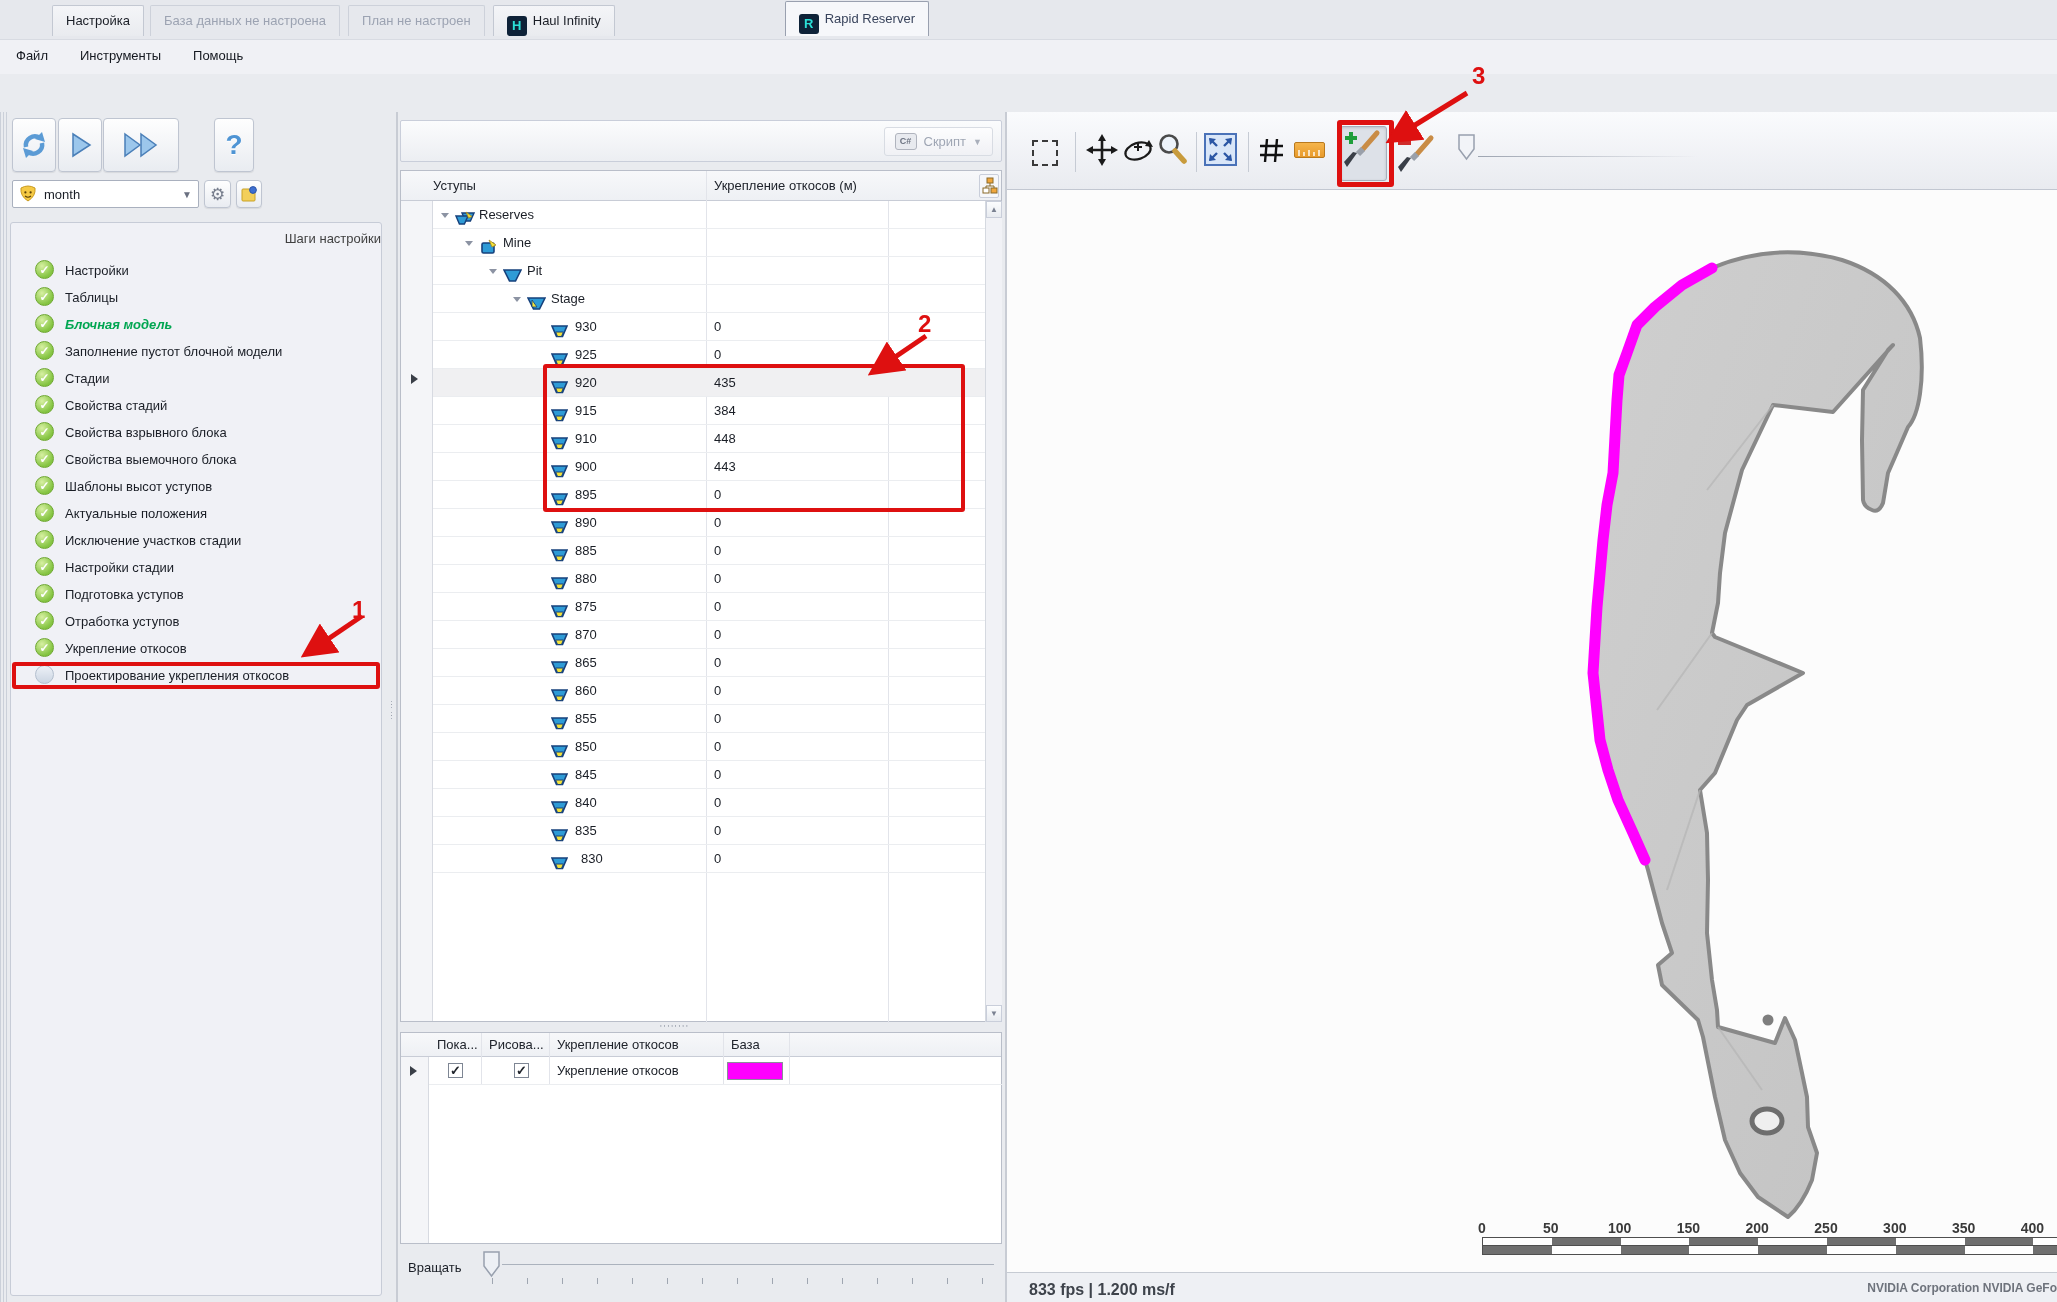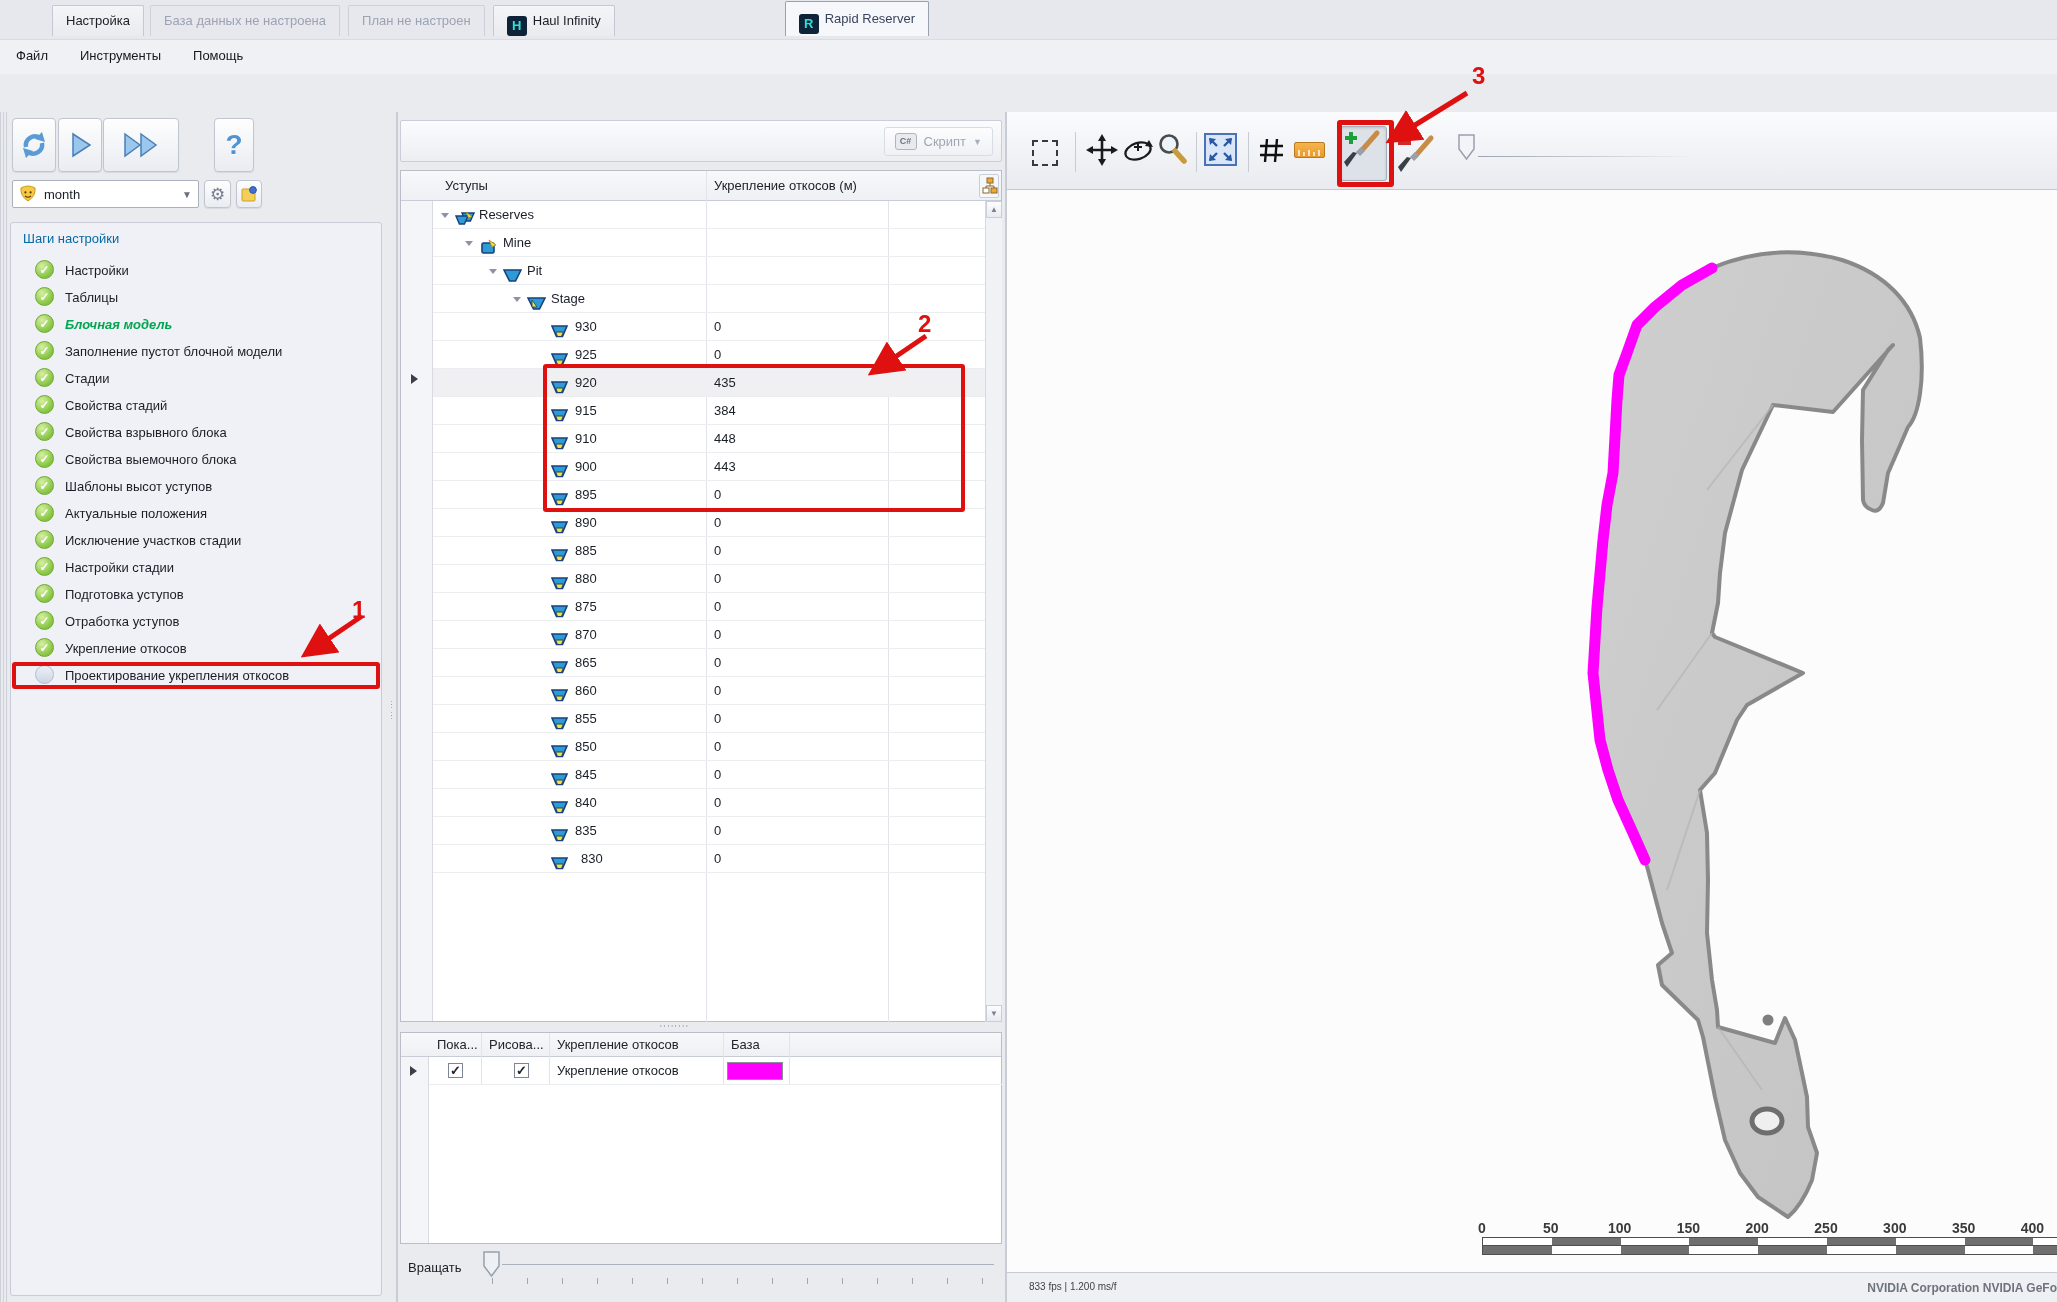--- a/index.html
+++ b/index.html
@@ -63,21 +63,21 @@
     border:1px solid #C9CEDA;color:#7A8191;font-size:8px;text-align:center;line-height:16px;}
   .cb{display:inline-block;width:15px;height:15px;background:#fff;border:1px solid #7E8694;
     color:#21252c;font-weight:bold;font-size:13px;line-height:13px;text-align:center;}
   .hgrip{position:absolute;color:#9AA0AC;font-size:9px;letter-spacing:2px;}
 
   
   .vtoolbar{position:absolute;background:linear-gradient(#FAFBFD,#E9EBF0);border-bottom:1px solid #C2C7D1;}
   .vsep{position:absolute;top:132px;width:1px;height:40px;background:#C6CBD4;}
   .viewport{position:absolute;background:#FCFCFC;overflow:hidden;}
   .statusbar{position:absolute;background:#EEF0F4;border-top:1px solid #C6CBD3;overflow:hidden;}
-  .fps{position:absolute;left:22px;top:8px;font-weight:normal;font-size:10px;color:#3E434B;white-space:pre;}
+  .fps{position:absolute;left:22px;top:8px;font-weight:bold;font-size:16px;color:#3E434B;white-space:pre;}
   .gpu{position:absolute;right:0px;top:8px;font-weight:bold;font-size:12px;color:#6E737C;white-space:nowrap;}
   .scalewrap{position:absolute;left:462px;top:1030px;width:600px;height:46px;}
   .scalelbl{position:absolute;top:0;transform:translateX(-50%);font-weight:bold;font-size:14px;color:#3A3A3A;}
   .bandrow{position:absolute;left:13px;height:9px;display:flex;border:1px solid #4F4F4F;}
   .bseg{width:68.8px;height:100%;}
 
   
   .annbox{position:absolute;border:4px solid #DE1010;border-radius:3px;z-index:40;}
   .annlbl{position:absolute;color:#DE1010;font-size:24px;font-weight:bold;z-index:41;}
   #annsvg{position:absolute;left:0;top:0;z-index:42;pointer-events:none;}
@@ -131,21 +131,21 @@
     <span style="font-size:17px;color:#767D8C;">⚙</span>
   </div>
   <div class="tbtn" style="left:236px;top:180px;width:26px;height:28px;">
     <svg width="18" height="18" viewBox="0 0 18 18">
       <rect x="2" y="4" width="13" height="12" rx="1" fill="#F3CF5A" stroke="#C9A227"></rect>
       <circle cx="13" cy="5" r="3.4" fill="#3E6FD1" stroke="#2C55A8"></circle>
     </svg>
   </div>
 
   <div class="groupbox" style="left:10px;top:222px;width:372px;height:1074px;">
-    <div style="padding:8px 0 0 12px;color:#0369a1;">Шаги настройки</div>
+    <div style="padding:8px 0 0 12px;color:#404040;text-align:right;">Шаги настройки</div>
     <div id="steps" style="position:absolute;left:0;top:34px;right:0;">
         <div class="stepitem"><span class="sicon done">✓</span><span>Настройки</span></div>
         <div class="stepitem"><span class="sicon done">✓</span><span>Таблицы</span></div>
         <div class="stepitem"><span class="sicon done">✓</span><span class="step-green">Блочная модель</span></div>
         <div class="stepitem"><span class="sicon done">✓</span><span>Заполнение пустот блочной модели</span></div>
         <div class="stepitem"><span class="sicon done">✓</span><span>Стадии</span></div>
         <div class="stepitem"><span class="sicon done">✓</span><span>Свойства стадий</span></div>
         <div class="stepitem"><span class="sicon done">✓</span><span>Свойства взрывного блока</span></div>
         <div class="stepitem"><span class="sicon done">✓</span><span>Свойства выемочного блока</span></div>
         <div class="stepitem"><span class="sicon done">✓</span><span>Шаблоны высот уступов</span></div>
@@ -168,21 +168,21 @@
     <div class="scriptbtn">
       <span class="csbadge">C#</span>
       <span>Скрипт</span>
       <span style="font-size:9px;color:#A9AFBB;">▼</span>
     </div>
   </div>
 
   <div class="table" style="left:400px;top:170px;width:602px;height:852px;">
     <div class="gutter"></div>
     <div class="thead" style="height:30px;line-height:30px;">
-      <span class="abs" style="left:44px;">Уступы</span>
+      <span class="abs" style="left:32px;">Уступы</span>
       <span class="abs" style="left:313px;">Укрепление откосов (м)</span>
     </div>
     <div class="vline" style="left:305px;top:0;height:852px;"></div>
     <div class="vline" style="left:487px;top:30px;height:822px;"></div>
     <div id="treerows" class="abs" style="left:32px;top:30px;width:552px;">
         <div class="trow">
           <span class="texp" style="left: 8px;"></span>
           <span class="ticon" style="left: 22px;"><svg width="20" height="15" viewBox="0 0 20 15">
               <path d="M7,2 h12 l-3.6,8 h-5 Z" fill="#2E9BD6" stroke="#16417C" stroke-width="1.4"></path>
               <path d="M1,5 h12 l-3.6,8 h-5 Z" fill="#2E9BD6" stroke="#16417C" stroke-width="1.4"></path>

